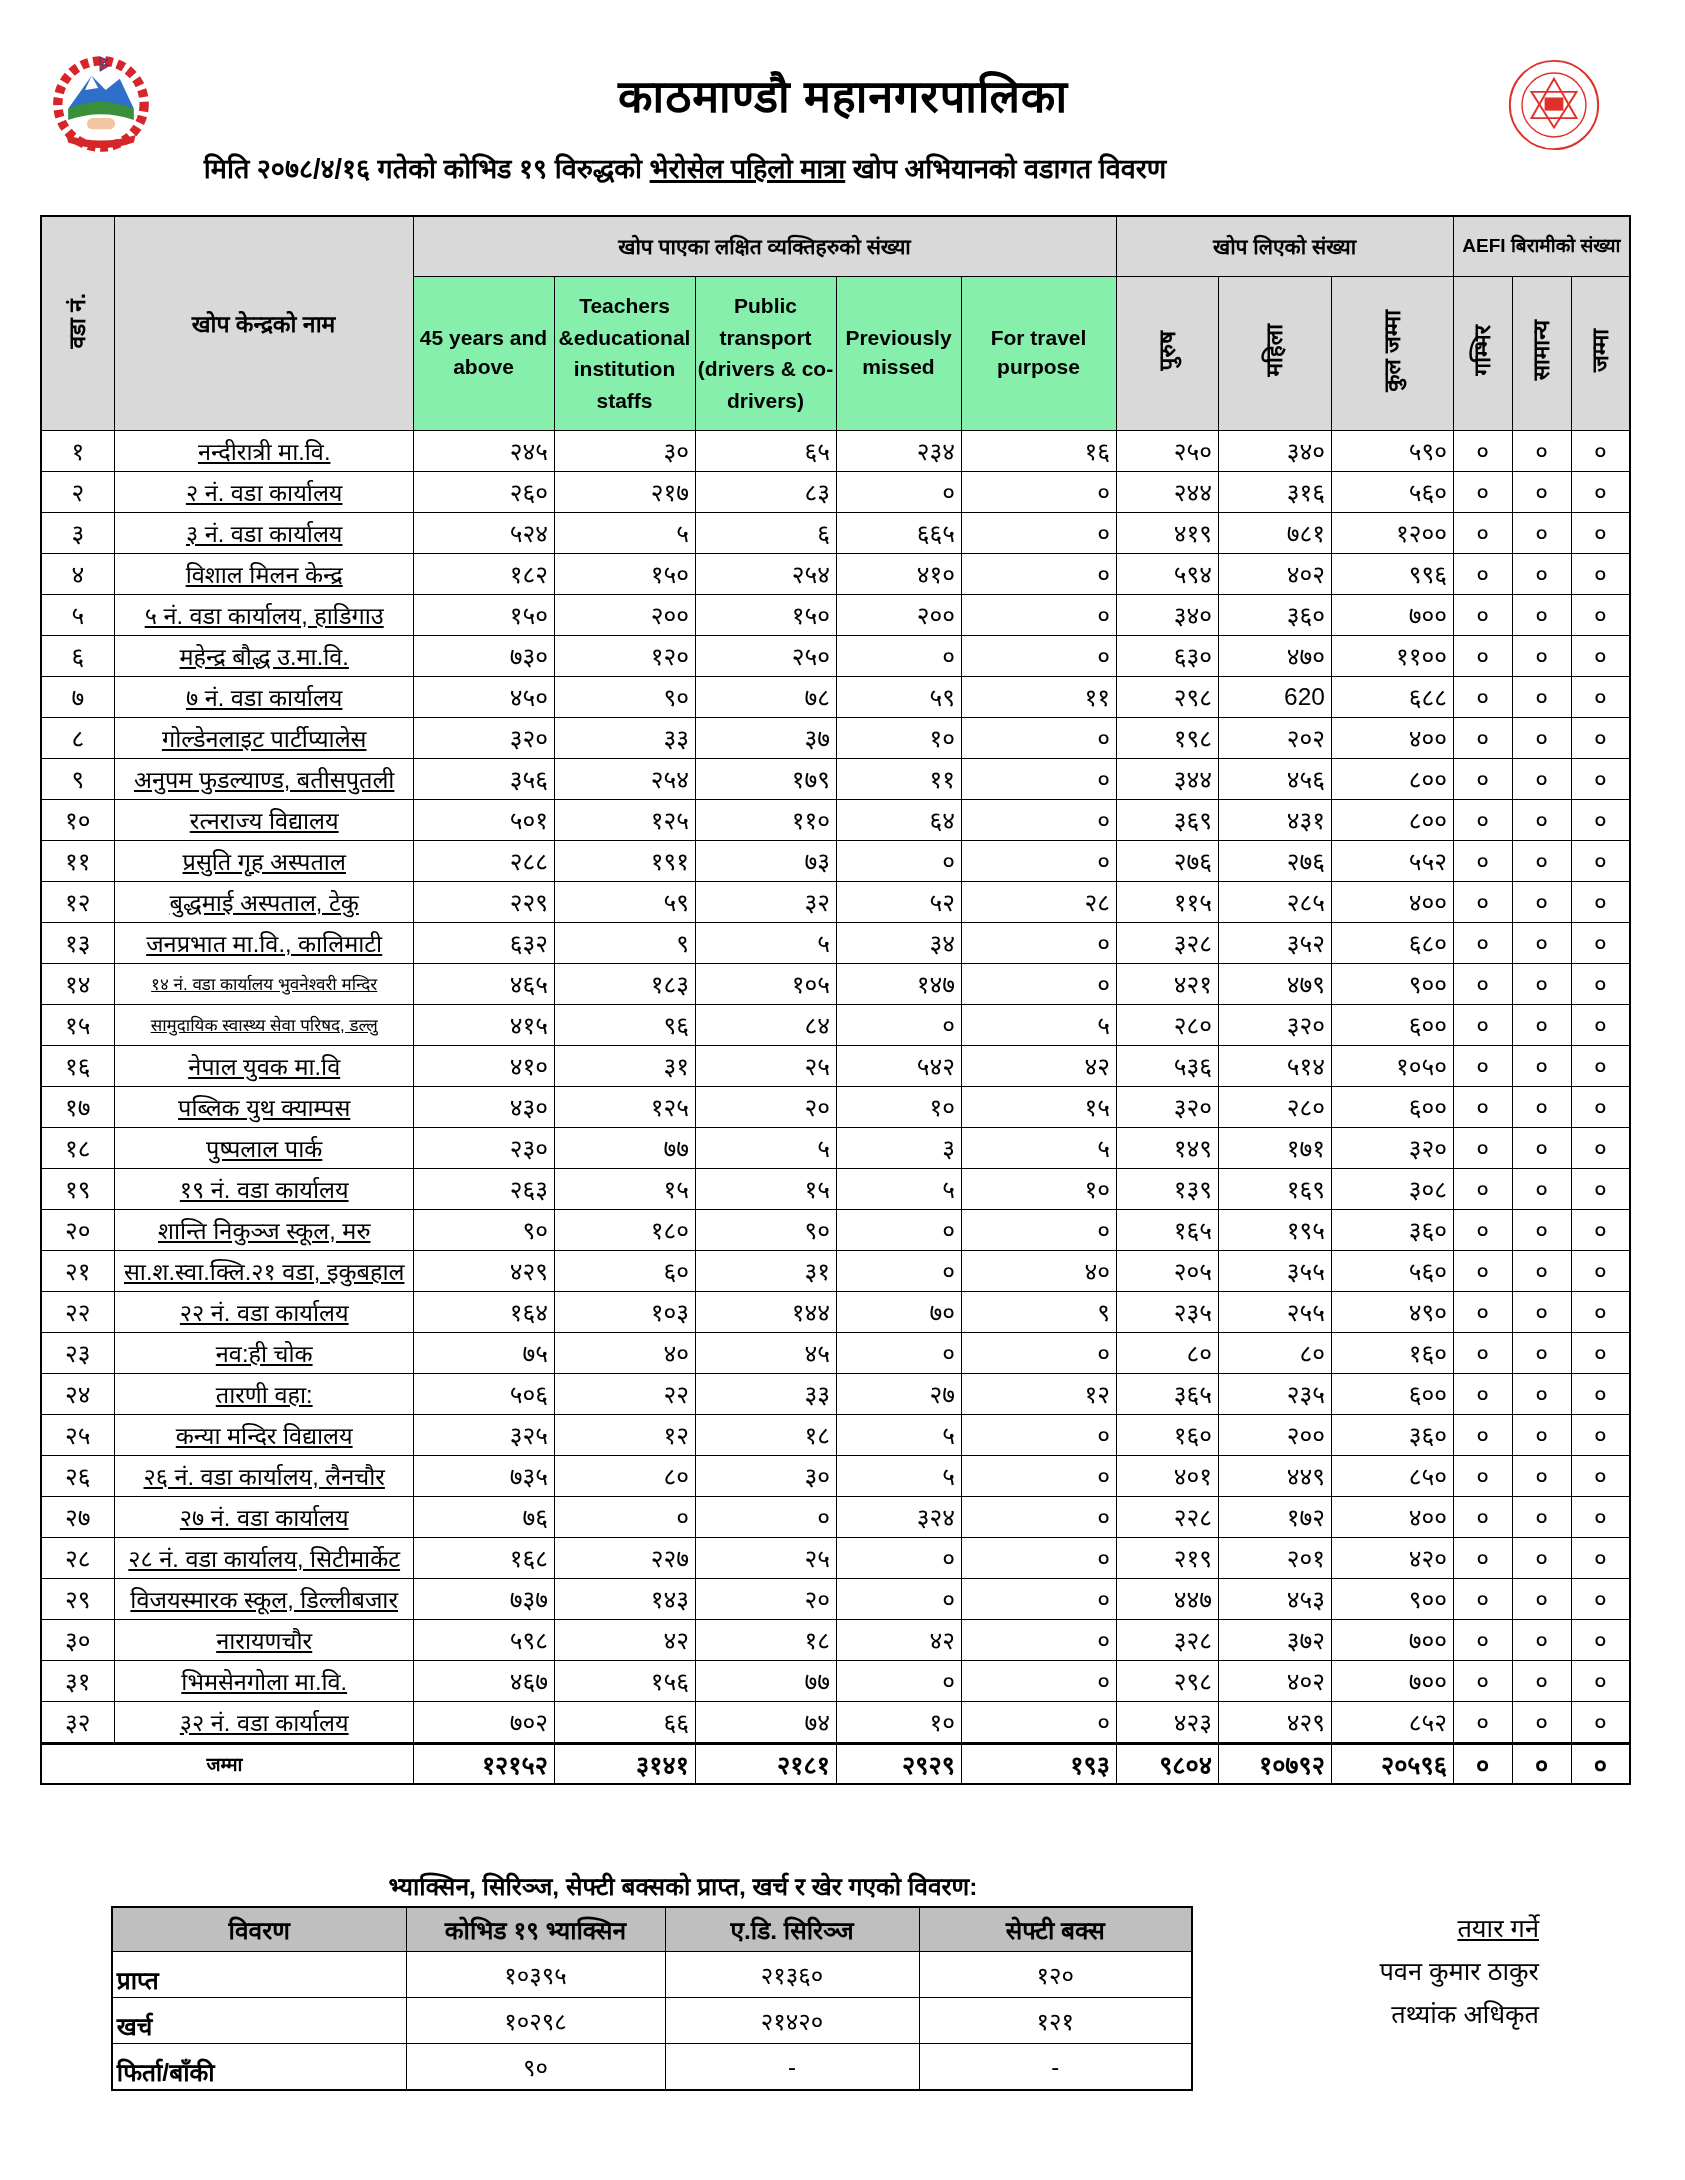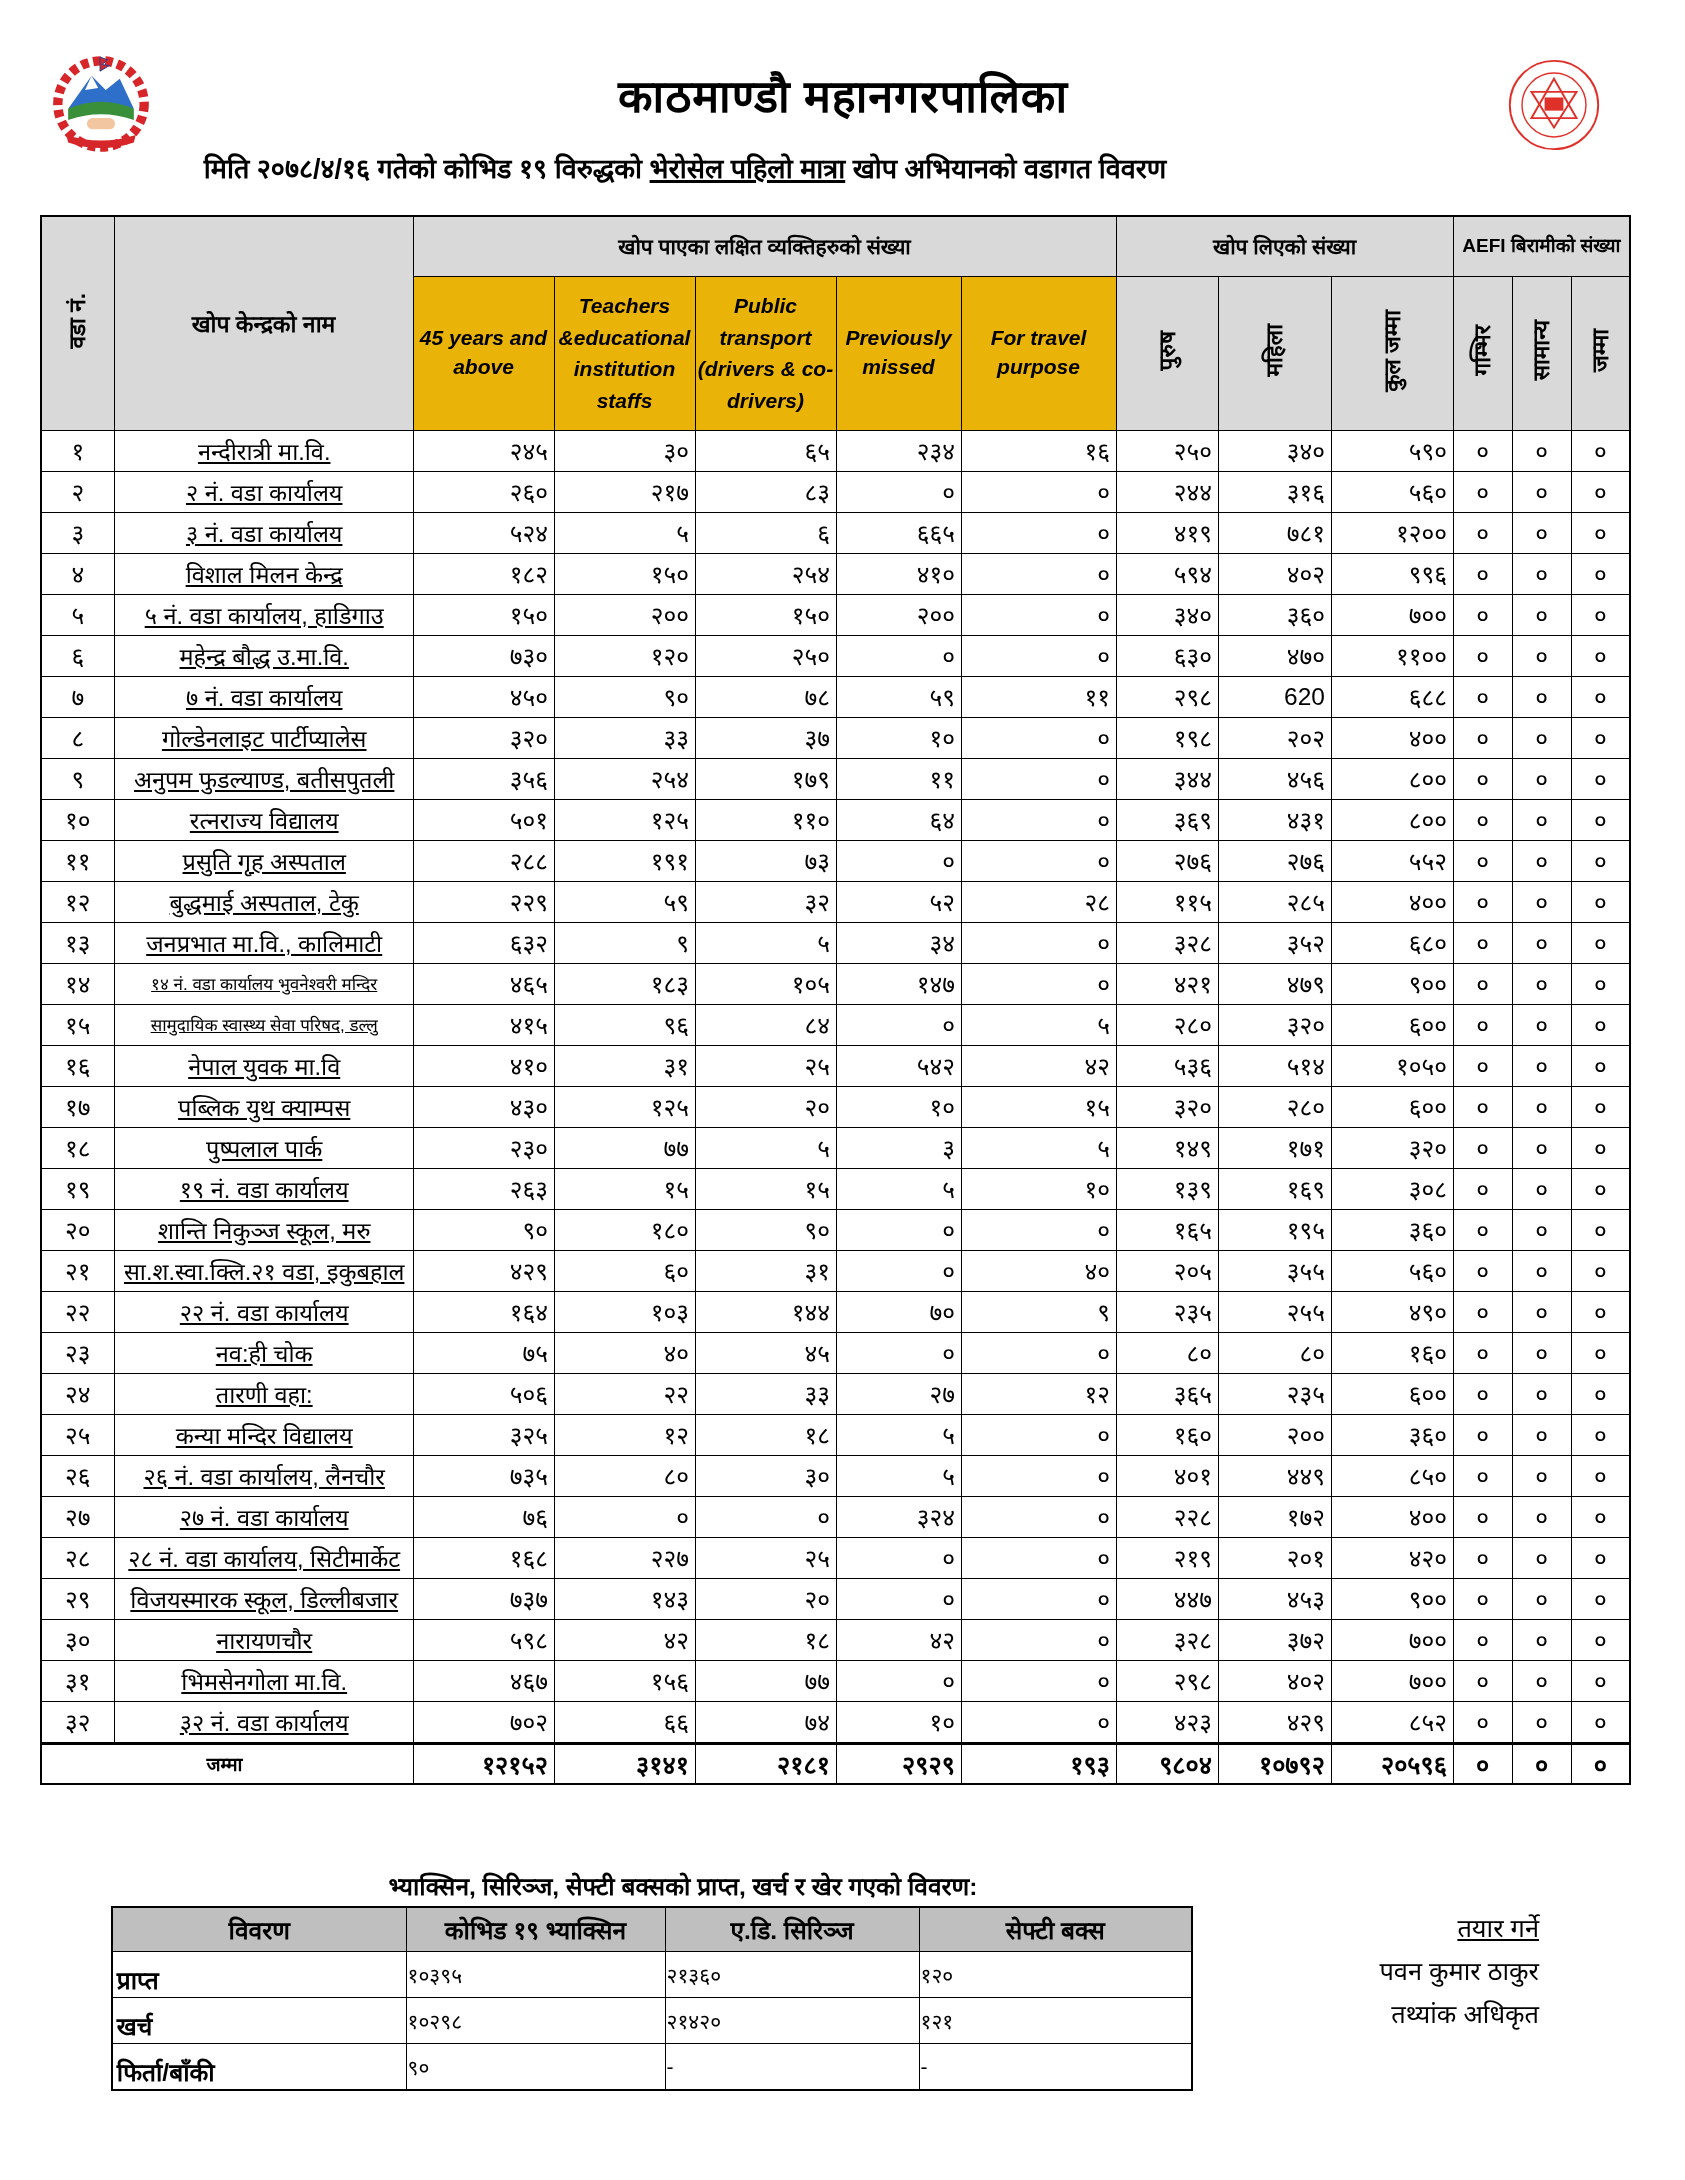--- a/index.html
+++ b/index.html
@@ -10,42 +10,42 @@
   .title { position:absolute; left:0; width:1686px; top:64px; text-align:center;
            font-size:45px; font-weight:bold; letter-spacing:0.9px; }
   .subtitle { position:absolute; left:0; width:1370px; top:149px; text-align:center;
               font-size:27px; font-weight:bold; }
   .subtitle u { text-decoration:underline; text-decoration-thickness:2.8px; }
 
   table.main { position:absolute; left:40px; top:215px; width:1557px;
                border-collapse:collapse; table-layout:fixed; }
   table.main td, table.main th { border:1.9px solid #000; padding:0; }
   table.main th { background:#d9d9d9; font-weight:bold; font-size:21px; }
-  table.main th.or { background:#eab308; font-family:"Liberation Sans",sans-serif;font-style:italic; }
+  table.main th.or { background:#86efac; font-family:"Liberation Sans",sans-serif; }
   table.main .grp { height:60px; }
   table.main .sub { height:154px; }
   .vert { writing-mode:vertical-rl; transform:rotate(180deg); display:inline-block;
           font-size:22.6px; font-weight:bold; }
   .big { font-size:28px; line-height:1.38; }
   .small { font-size:18px; line-height:1.5; }
   table.main tbody td { height:40px; font-size:24.5px; text-align:right; padding-right:5.6px; }
   table.main tbody td.no { text-align:center; padding:0; }
   table.main tbody td.name { text-align:center; padding-left:7px; font-size:23.5px; white-space:nowrap; overflow:hidden;text-decoration:underline; }
   table.main tbody td.name.tiny { font-size:17px; }
   table.main tbody td.z { text-align:center; padding:0; }
   table.main tr.total td { font-weight:bold; height:38px; font-size:25.4px; border-top:3.8px solid #000; }
   table.main tr.total td.lbl { text-align:center; font-size:19px; }
   table.main { border:2.8px solid #000; }
 
   .res-caption { position:absolute; left:0; top:1869px; width:1686px; text-align:center;
                  padding-right:320px; box-sizing:border-box; font-size:24.5px; font-weight:bold; }
   table.res { position:absolute; left:111px; top:1906px; width:1080px;
               border-collapse:collapse; table-layout:fixed; border:2.8px solid #000; }
   table.res th { background:#bfbfbf; font-size:24.5px; font-weight:bold; height:41px; border:1.9px solid #000; }
-  table.res td { height:43px; font-size:21px; border:1.9px solid #000; }
+  table.res td { height:43px; font-size:24px; border:1.9px solid #000; text-align:center; }
   table.res td.rl { text-align:left; font-size:24.5px; font-weight:bold; padding-left:3.8px; vertical-align:bottom; }
 
   .sig { position:absolute; left:1285px; top:1907px; width:254px; text-align:right; font-size:25.4px; line-height:43px; }
   .sig .head { text-decoration:underline; }
 </style>
 </head>
 <body>
 
 <div class="logo-left">
   <svg width="122" height="104" viewBox="0 0 130 110">

